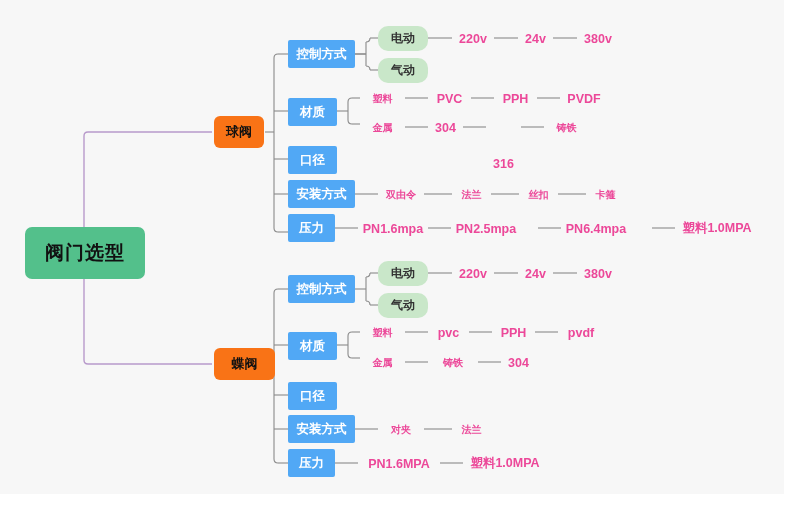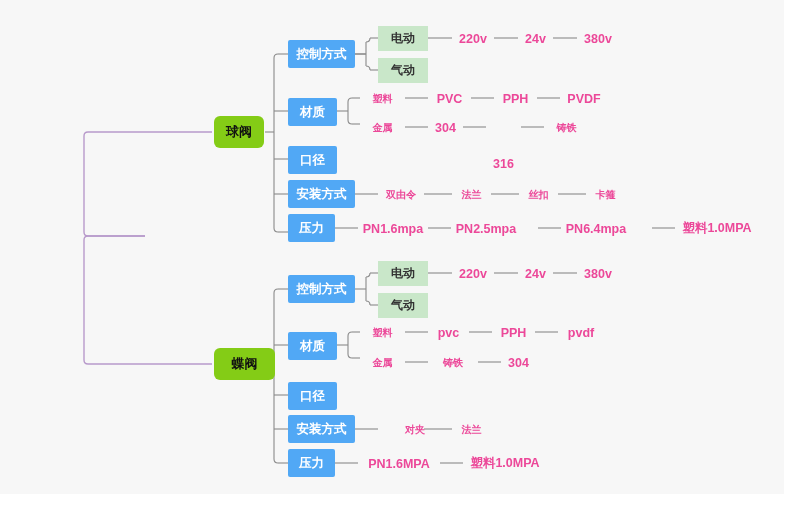--- a/index.html
+++ b/index.html
@@ -21,39 +21,39 @@
 
   .root{
     background:#53C08B;
     color:#111111;
     border-radius:7px;
     font-size:19px;
     font-weight:bold;
     letter-spacing:1px;
   }
   .branch{
-    background:#84cc16;
+    background:#f97316;
     color:#111111;
     border-radius:6px;
     font-size:13px;
     font-weight:bold;
   }
   .cat{
     background:#51A8F5;
     color:#ffffff;
     font-size:12.5px;
     font-weight:bold;
     border-radius:2px;
   }
   .leafbox{
     background:#C9E7C9;
     color:#333333;
     font-size:12px;
     font-weight:bold;
-    border-radius:0;
+    border-radius:10px;
   }
   .plain{
     color:#ec4899;
     font-size:12.5px;
     font-weight:bold;
     background:transparent;
   }
   .plain.cn{font-size:10px;}
 </style>
 </head>
@@ -139,20 +139,21 @@
   <path d="M405,362 L428,362" fill="none" stroke="#8a8a8a" stroke-width="1.1"></path>
   <path d="M478,362 L501,362" fill="none" stroke="#8a8a8a" stroke-width="1.1"></path>
 
   <path d="M355,429 L378,429" fill="none" stroke="#8a8a8a" stroke-width="1.1"></path>
   <path d="M424,429 L452,429" fill="none" stroke="#8a8a8a" stroke-width="1.1"></path>
 
   <path d="M335,463 L358,463" fill="none" stroke="#8a8a8a" stroke-width="1.1"></path>
   <path d="M440,463 L463,463" fill="none" stroke="#8a8a8a" stroke-width="1.1"></path>
 </svg>
 
+<div class="node root" style="left:25px;top:227px;width:120px;height:52px;">阀门选型</div>
 
 <div class="node branch" style="left:214px;top:116px;width:50px;height:32px;">球阀</div>
 
 <div class="node cat" style="left:288px;top:40px;width:67px;height:28px;">控制方式</div>
 <div class="node leafbox" style="left:378px;top:26px;width:50px;height:25px;">电动</div>
 <div class="node leafbox" style="left:378px;top:58px;width:50px;height:25px;">气动</div>
 <div class="node plain" style="left:452px;top:28px;width:42px;height:21px;">220v</div>
 <div class="node plain" style="left:518px;top:28px;width:35px;height:21px;">24v</div>
 <div class="node plain" style="left:577px;top:28px;width:42px;height:21px;">380v</div>
 
@@ -194,20 +195,20 @@
 <div class="node plain" style="left:428px;top:322px;width:41px;height:21px;">pvc</div>
 <div class="node plain" style="left:492px;top:322px;width:43px;height:21px;">PPH</div>
 <div class="node plain" style="left:558px;top:322px;width:46px;height:21px;">pvdf</div>
 <div class="node plain cn" style="left:360px;top:352px;width:45px;height:21px;">金属</div>
 <div class="node plain cn" style="left:428px;top:352px;width:50px;height:21px;">铸铁</div>
 <div class="node plain" style="left:501px;top:352px;width:35px;height:21px;">304</div>
 
 <div class="node cat" style="left:288px;top:382px;width:49px;height:28px;">口径</div>
 
 <div class="node cat" style="left:288px;top:415px;width:67px;height:28px;">安装方式</div>
-<div class="node plain cn" style="left:392px;top:419px;width:46px;height:21px;">对夹</div>
+<div class="node plain cn" style="left:378px;top:419px;width:46px;height:21px;">对夹</div>
 <div class="node plain cn" style="left:452px;top:419px;width:39px;height:21px;">法兰</div>
 
 <div class="node cat" style="left:288px;top:449px;width:47px;height:28px;">压力</div>
 <div class="node plain" style="left:358px;top:453px;width:82px;height:21px;">PN1.6MPA</div>
 <div class="node plain" style="left:463px;top:453px;width:84px;height:21px;">塑料1.0MPA</div>
 
 </div>
 
 </body></html>

